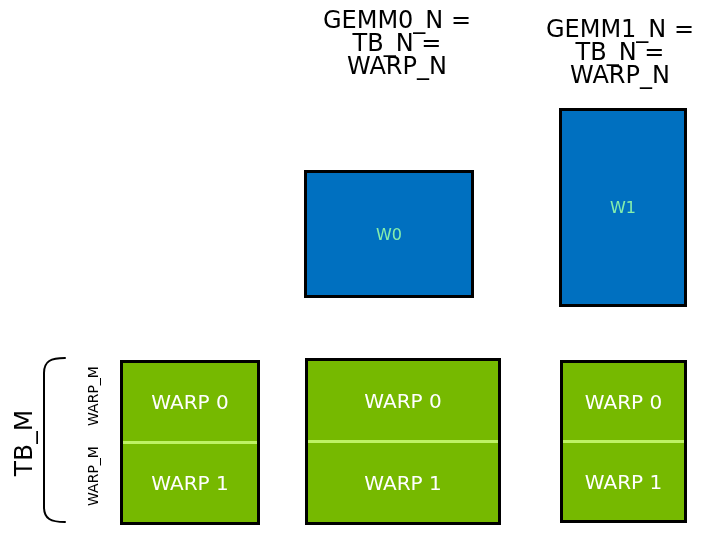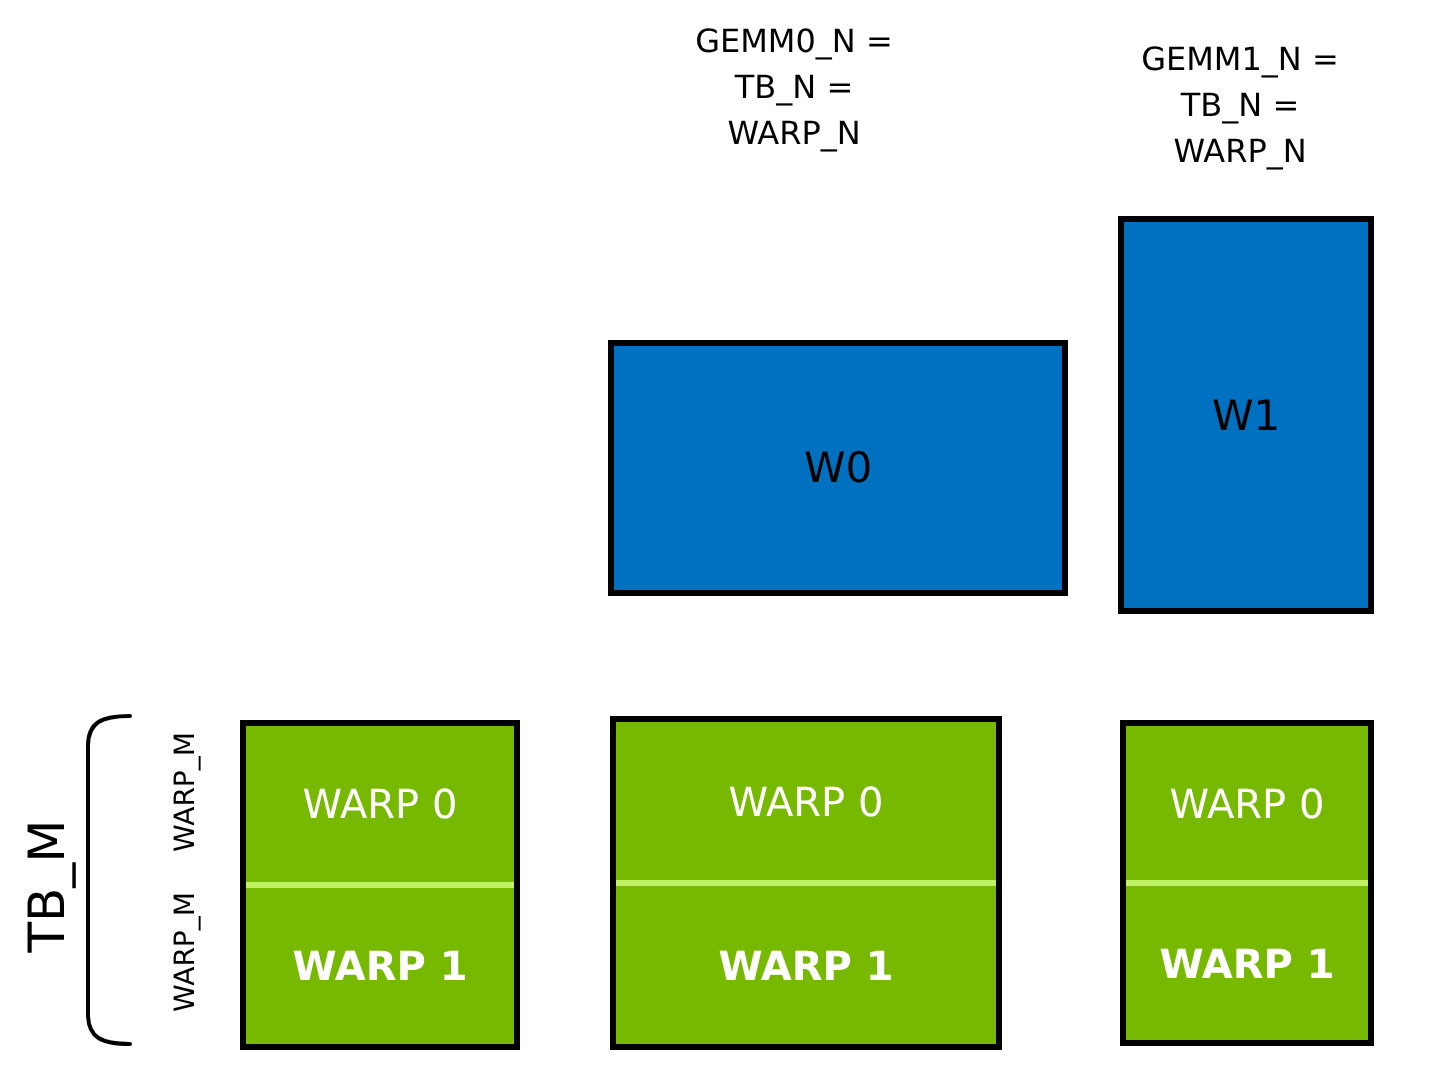--- a/index.html
+++ b/index.html
@@ -12,59 +12,59 @@
     width: 720px;
     height: 540px;
     background: #ffffff;
     overflow: hidden;
     font-family: "DejaVu Sans", "Liberation Sans", sans-serif;
   }
   .col-header {
     position: absolute;
     width: 200px;
     text-align: center;
-    font-size: 16px;
+    font-size: 24px;
     line-height: 23px;
     color: #000000;
     white-space: pre-line;
     letter-spacing: 0px;
   }
   .hdr-gemm0 { left: 297px; top: 9px; }
   .hdr-gemm1 { left: 520px; top: 18px; }
 
   .tile {
     position: absolute;
     box-sizing: border-box;
     background: var(--blue, #0070C0);
     border: 3px solid #000000;
     display: flex;
     align-items: center;
     justify-content: center;
-    color: #000000;
-    font-size: 21px;
+    color: #86efac;
+    font-size: 16px;
   }
-  .tile-w0 { left: 304px; top: 170px; width: 230px; height: 128px; }
+  .tile-w0 { left: 304px; top: 170px; width: 170px; height: 128px; }
   .tile-w1 { left: 559px; top: 108px; width: 128px; height: 199px; }
 
   .warp-group {
     position: absolute;
     box-sizing: border-box;
     border: 3px solid #000000;
     background: #bef264;
   }
   .warp-cell {
     box-sizing: border-box;
     background: var(--green, #76B900);
     display: flex;
     align-items: center;
     justify-content: center;
     color: #ffffff;
     font-size: 20px;
   }
-  .warp-cell + .warp-cell { margin-top: 3px; font-weight: bold; }
+  .warp-cell + .warp-cell { margin-top: 3px; }
 
   .grp-left   { left: 120px; top: 360px; width: 140px; }
   .grp-left   .warp-cell { height: 78px; }
   .grp-middle { left: 305px; top: 358px; width: 196px; }
   .grp-middle .warp-cell { height: 79px; }
   .grp-right  { left: 560px; top: 360px; width: 127px; }
   .grp-right  .warp-cell { height: 77px; }
 
   .bracket {
     position: absolute;

